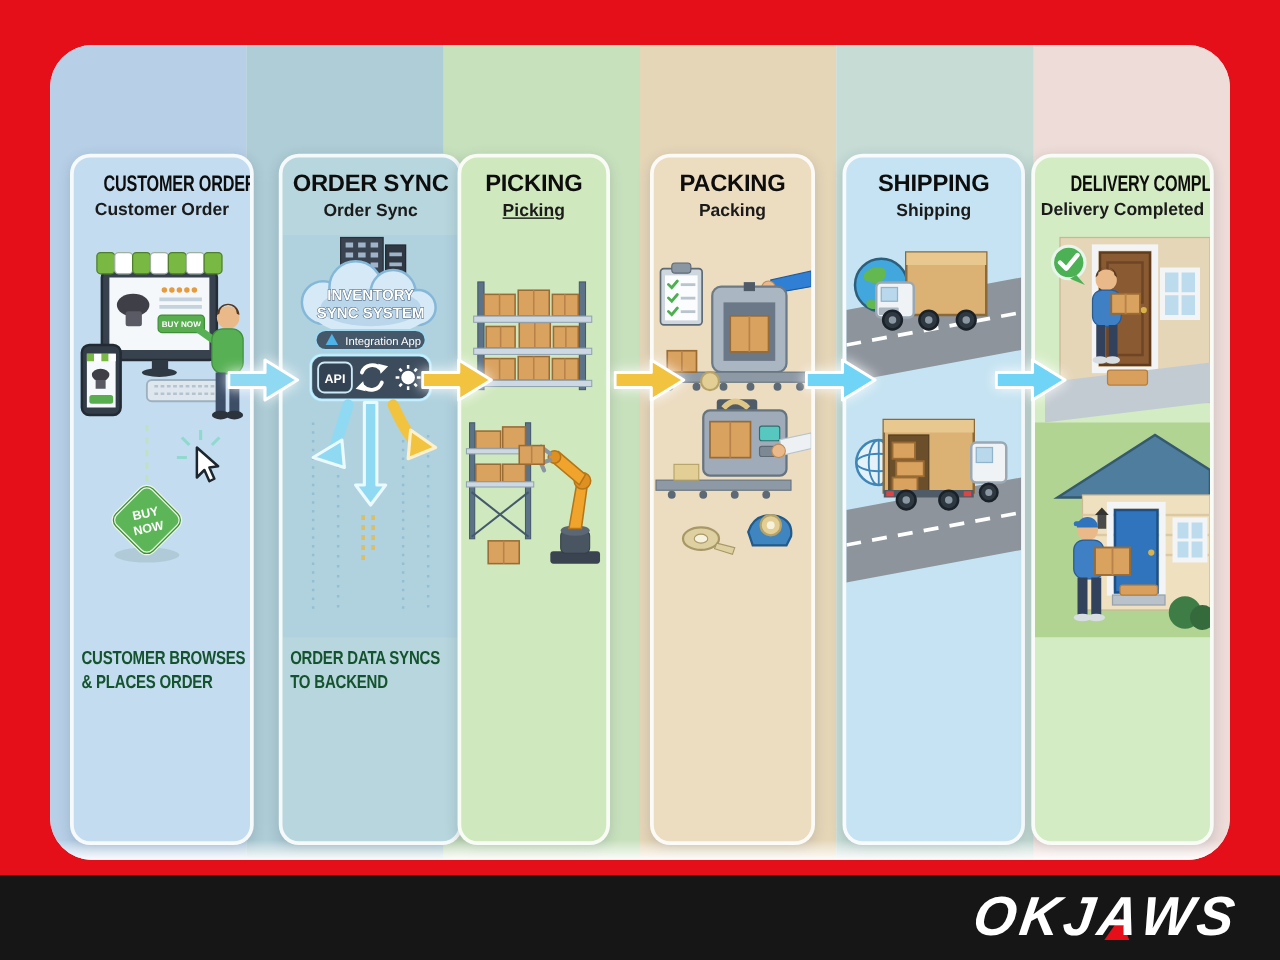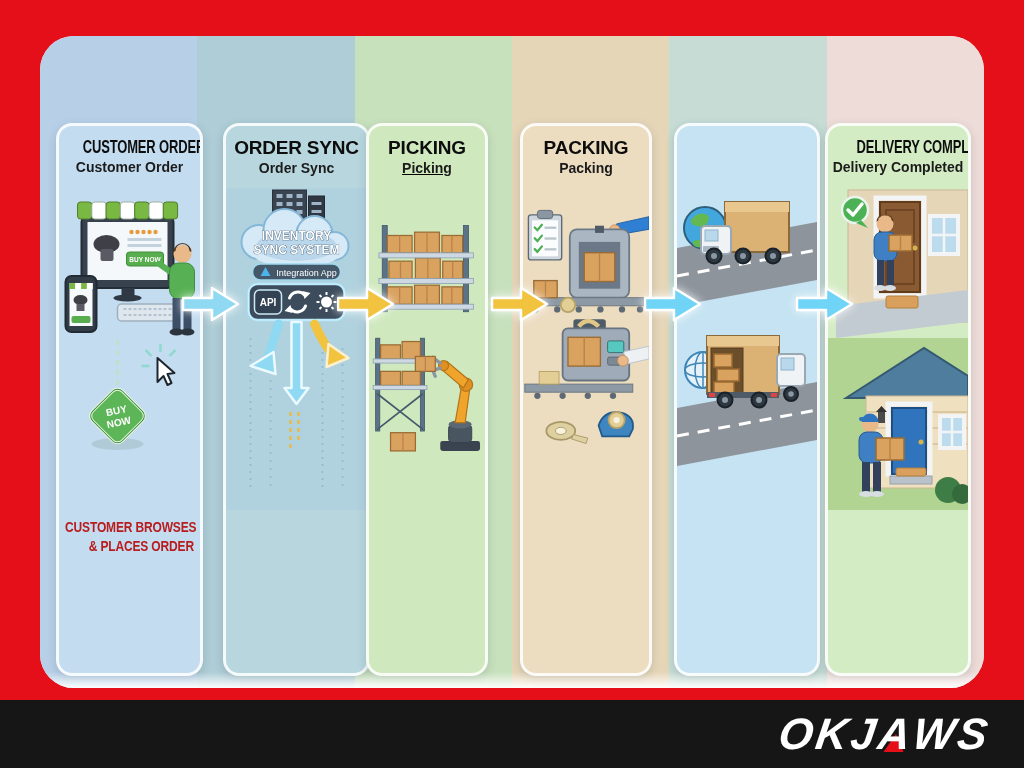--- a/index.html
+++ b/index.html
@@ -32,22 +32,22 @@
   .panel-head { text-align:center; padding-top:11px; height:50px; }
   .title {
     font-size:19px; font-weight:800; color:#0d0d0d; white-space:nowrap;
     display:inline-block; letter-spacing:-0.2px;
   }
   .title.cond { transform:scaleX(.72); font-size:18px; }
   .subtitle { font-size:14px; font-weight:700; color:#1b1b1b; margin-top:1px; }
   .art { position:absolute; left:0; top:62px; width:100%; height:322px; }
   .art svg { display:block; }
   .caption {
-    position:absolute; top:392px; left:-10px; right:-10px; text-align:right;
-    font-weight:800; color:#b91c1c; line-height:1.25; font-size:15px;
+    position:absolute; top:392px; left:-10px; right:-10px; text-align:left;
+    font-weight:800; color:#14532d; line-height:1.25; font-size:15px;
   }
   .cap-line { display:block; transform:scaleX(.8); white-space:nowrap; letter-spacing:-0.2px; }
   .cap-line.cap-small { font-size:12.5px; }
   .flow-arrow {
     position:absolute; top:249px; width:58px; height:38px; z-index:6;
     filter:drop-shadow(0 0 5px rgba(255,255,255,.9));
   }
   .fa0 { left:142px; } .fa1 { left:297px; } .fa2 { left:451px; }
   .fa3 { left:604px; } .fa4 { left:756px; }
   .footer {
@@ -254,20 +254,24 @@
         </g>
         <g>
           <path d="M88,136 q10,22 18,30" stroke="#f2c33e" stroke-width="9" fill="none" stroke-linecap="round"></path>
           <polygon points="102,156 122,170 100,179" fill="#f2c33e" stroke="#fdf0cd" stroke-width="2.5" stroke-linejoin="round"></polygon>
         </g>
         <g opacity="0.8">
           <line x1="64" y1="224" x2="64" y2="262" stroke="#e8b84b" stroke-width="3" stroke-dasharray="4 4"></line>
           <line x1="72" y1="224" x2="72" y2="256" stroke="#e8b84b" stroke-width="3" stroke-dasharray="4 4"></line>
         </g>
       </svg>
+    </div>
+    <div class="caption">
+      <span class="cap-line">ORDER DATA SYNCS</span>
+      <span class="cap-line">TO BACKEND</span>
     </div>
   </div>
 
   <div class="panel p2" style="background: rgb(207, 232, 189);">
     <div class="panel-head">
       <span class="title">PICKING</span>
       <div class="subtitle">Picking</div>
     </div>
     <div class="art">
       <svg width="100%" height="100%" viewBox="0 0 140 322" preserveAspectRatio="xMidYMid meet">
@@ -412,20 +416,24 @@
         <g>
           <ellipse cx="42" cy="252" rx="16" ry="10" fill="#ded0a0" stroke="#a89868" stroke-width="2"></ellipse>
           <ellipse cx="42" cy="252" rx="6" ry="4" fill="#f7f2de" stroke="#a89868"></ellipse>
           <polygon points="56,256 72,260 70,266 54,261" fill="#ded0a0" stroke="#a89868"></polygon>
         </g>
       </svg>
     </div>
   </div>
 
   <div class="panel p4" style="background: rgb(197, 227, 242);">
+    <div class="panel-head">
+      <span class="title">SHIPPING</span>
+      <div class="subtitle">Shipping</div>
+    </div>
     <div class="art">
       <svg width="100%" height="100%" viewBox="0 0 140 322" preserveAspectRatio="xMidYMid meet">
         <g>
           <polygon points="0,60 140,34 140,92 0,118" fill="#8d949c"></polygon>
           <line x1="0" y1="88" x2="140" y2="62" stroke="#ffffff" stroke-width="3" stroke-dasharray="12 9"></line>
         </g>
         <g>
           <circle cx="28" cy="40" r="21" fill="#42a7dc" stroke="#2d5f7d" stroke-width="2"></circle>
           <path d="M14,32 q6,-8 14,-6 q6,2 3,8 q-4,6 -11,4 q-7,-1 -6,-6 z" fill="#63b84f"></path>
           <path d="M32,44 q8,-3 12,3 q2,6 -5,8 q-8,1 -10,-4 q-1,-5 3,-7 z" fill="#63b84f"></path>

